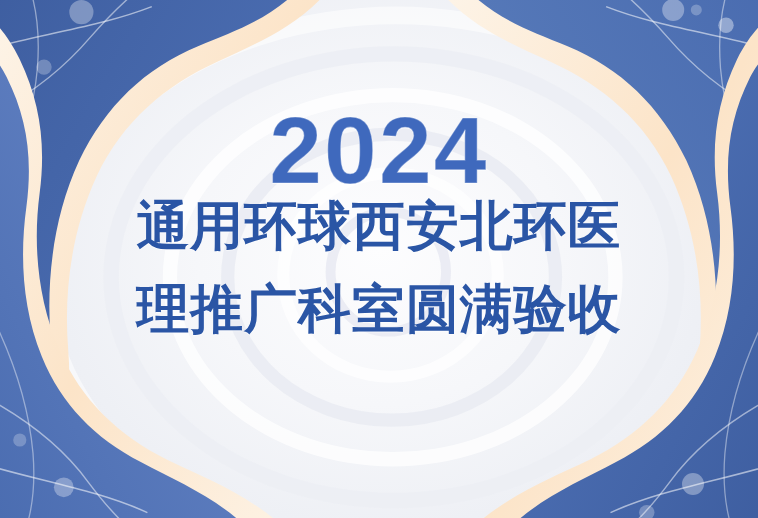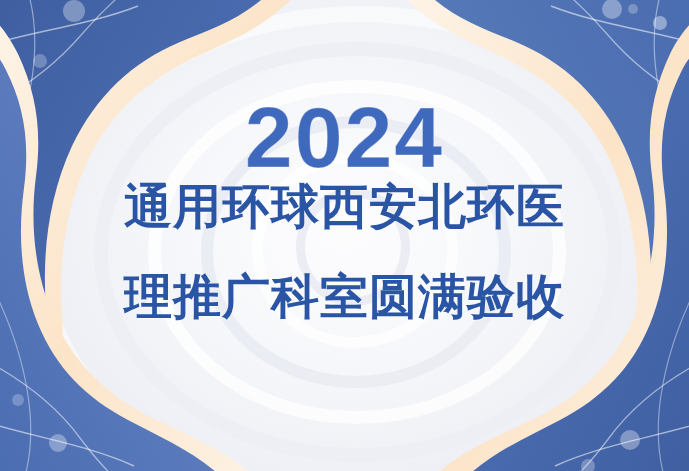--- a/index.html
+++ b/index.html
@@ -58,21 +58,21 @@
     font-weight:bold;
     line-height:1.0;
     letter-spacing:1px;
     color:#2a55a5;
     margin:0;
     white-space:nowrap;
     text-shadow:0 1px 0 rgba(255,255,255,.55);
   }
   .cn-line.l1{margin-top:4px;}
   .cn-line.l2{margin-top:27px;}
-  .cn-line.l3{margin-top:42px;}
+  .cn-line.l3{margin-top:27px;}
 </style>
 </head>
 <body>
 
 <div id="poster">
 
   <div class="bg-base"></div>
 
   <div class="rings">
     <div class="ring r1"></div>

